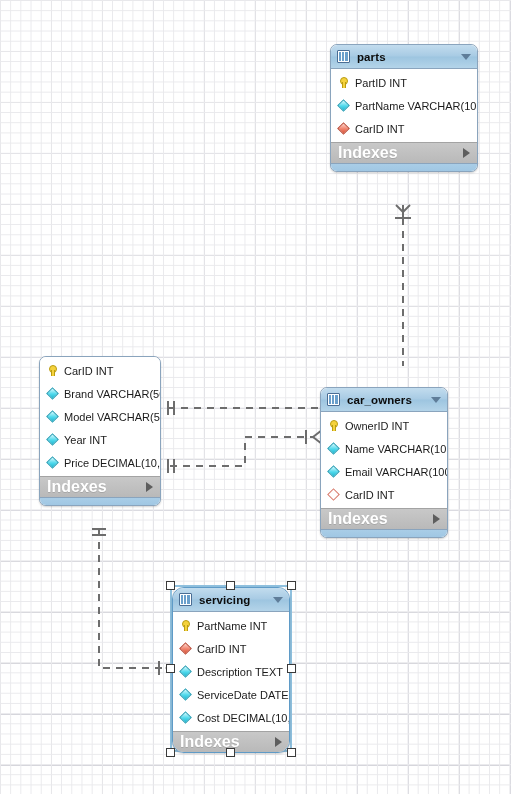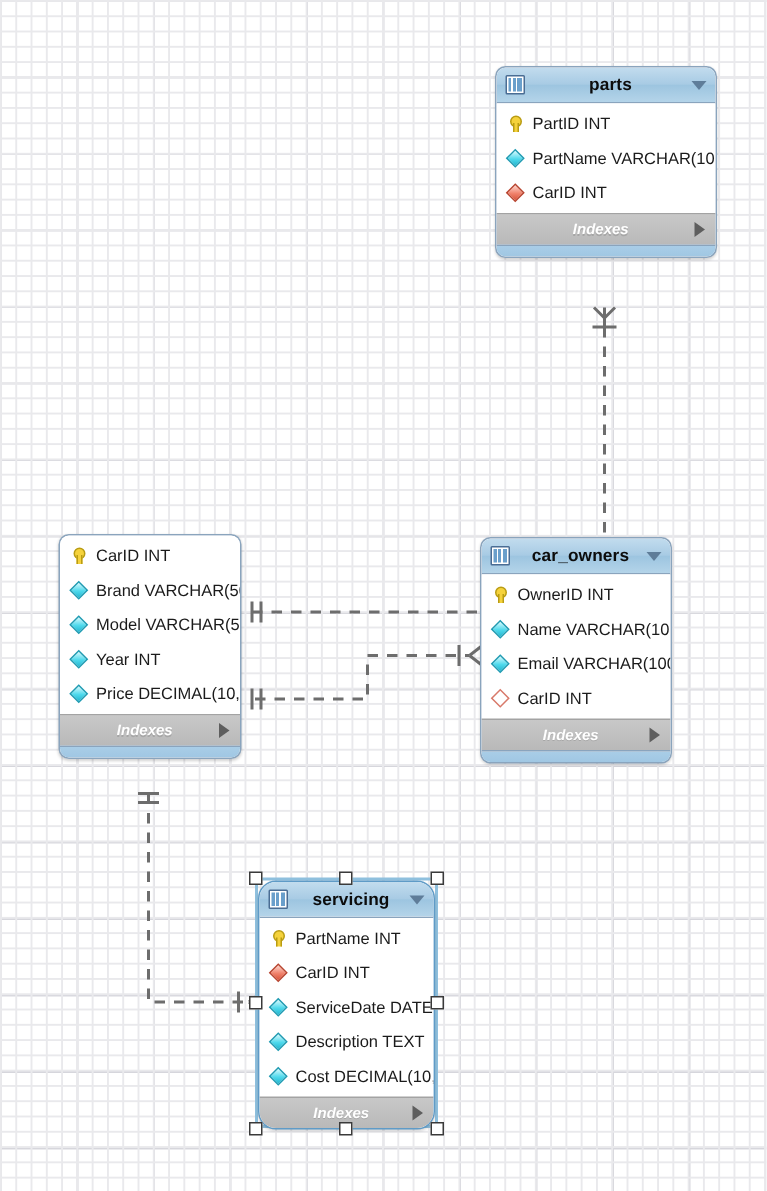--- a/index.html
+++ b/index.html
@@ -13,21 +13,20 @@
     position: relative;
     width: 511px; height: 794px;
     background-color: #ffffff;
     background-image:
       linear-gradient(to right, #e9e9ec 1px, transparent 1px),
       linear-gradient(to bottom, #e9e9ec 1px, transparent 1px),
       linear-gradient(to right, #d6d6dc 1px, transparent 1px),
       linear-gradient(to bottom, #d6d6dc 1px, transparent 1px);
     background-size: 10.2px 10.2px, 10.2px 10.2px, 51px 51px, 51px 51px;
     background-position: 0 0, 0 0, 0 0, 0 0;
-    text-align: center;
   }
   #links { position: absolute; left: 0; top: 0; width: 511px; height: 794px; pointer-events: none; }
 
   
   .table {
     position: absolute;
     background: #ffffff;
     border: 1px solid #8aa4bd;
     border-radius: 7px;
     box-shadow: 0 1px 2px rgba(0,0,0,0.18);
@@ -124,26 +123,25 @@
   }
   .tbl-footer {
     height: 21px;
     display: flex;
     align-items: center;
     padding: 0 7px;
     background: linear-gradient(to bottom, #c8c8c8 0%, #b9b9b9 100%);
     border-top: 1px solid #a3a3a3;
   }
   .tbl-footer .lbl {
-    font-size: 10px;
+    font-size: 16px;
     font-weight: bold;
     color: #ffffff;
     flex: 1 1 auto;
     text-shadow: 0 1px 0 rgba(0,0,0,0.12);
-    font-style: italic;
   }
   .tri-right {
     width: 0; height: 0;
     border-top: 5px solid transparent;
     border-bottom: 5px solid transparent;
     border-left: 7px solid #5e5e5e;
     flex: 0 0 auto;
   }
   .tbl-strip {
     height: 8px;
@@ -261,21 +259,21 @@
           <span class="col-name">Price DECIMAL(10,…</span>
         </div>
     </div>
     <div class="tbl-footer">
       <span class="lbl">Indexes</span>
       <span class="tri-right"></span>
     </div>
     <div class="tbl-strip"></div>
   </div>
 
-  <div class="table" style="left:320px; top:358px; width:128px;">
+  <div class="table" style="left:320px; top:387px; width:128px;">
     <div class="tbl-header">
       <span class="tbl-icon"></span>
       <span class="tbl-title">car_owners</span>
       <span class="caret"></span>
     </div>
     <div class="cols">
       <div class="col">
           <span class="ic key"></span>
           <span class="col-name">OwnerID INT</span>
         </div>
@@ -311,25 +309,25 @@
       <div class="col">
           <span class="ic key"></span>
           <span class="col-name">PartName INT</span>
         </div>
       <div class="col">
           <span class="ic dia dia-fk"></span>
           <span class="col-name">CarID INT</span>
         </div>
       <div class="col">
           <span class="ic dia"></span>
+          <span class="col-name">Description TEXT</span>
+        </div>
+      <div class="col">
+          <span class="ic dia"></span>
           <span class="col-name">ServiceDate DATE</span>
-        </div>
-      <div class="col">
-          <span class="ic dia"></span>
-          <span class="col-name">Description TEXT</span>
         </div>
       <div class="col">
           <span class="ic dia"></span>
           <span class="col-name">Cost DECIMAL(10,…</span>
         </div>
     </div>
     <div class="tbl-footer">
       <span class="lbl">Indexes</span>
       <span class="tri-right"></span>
     </div>

